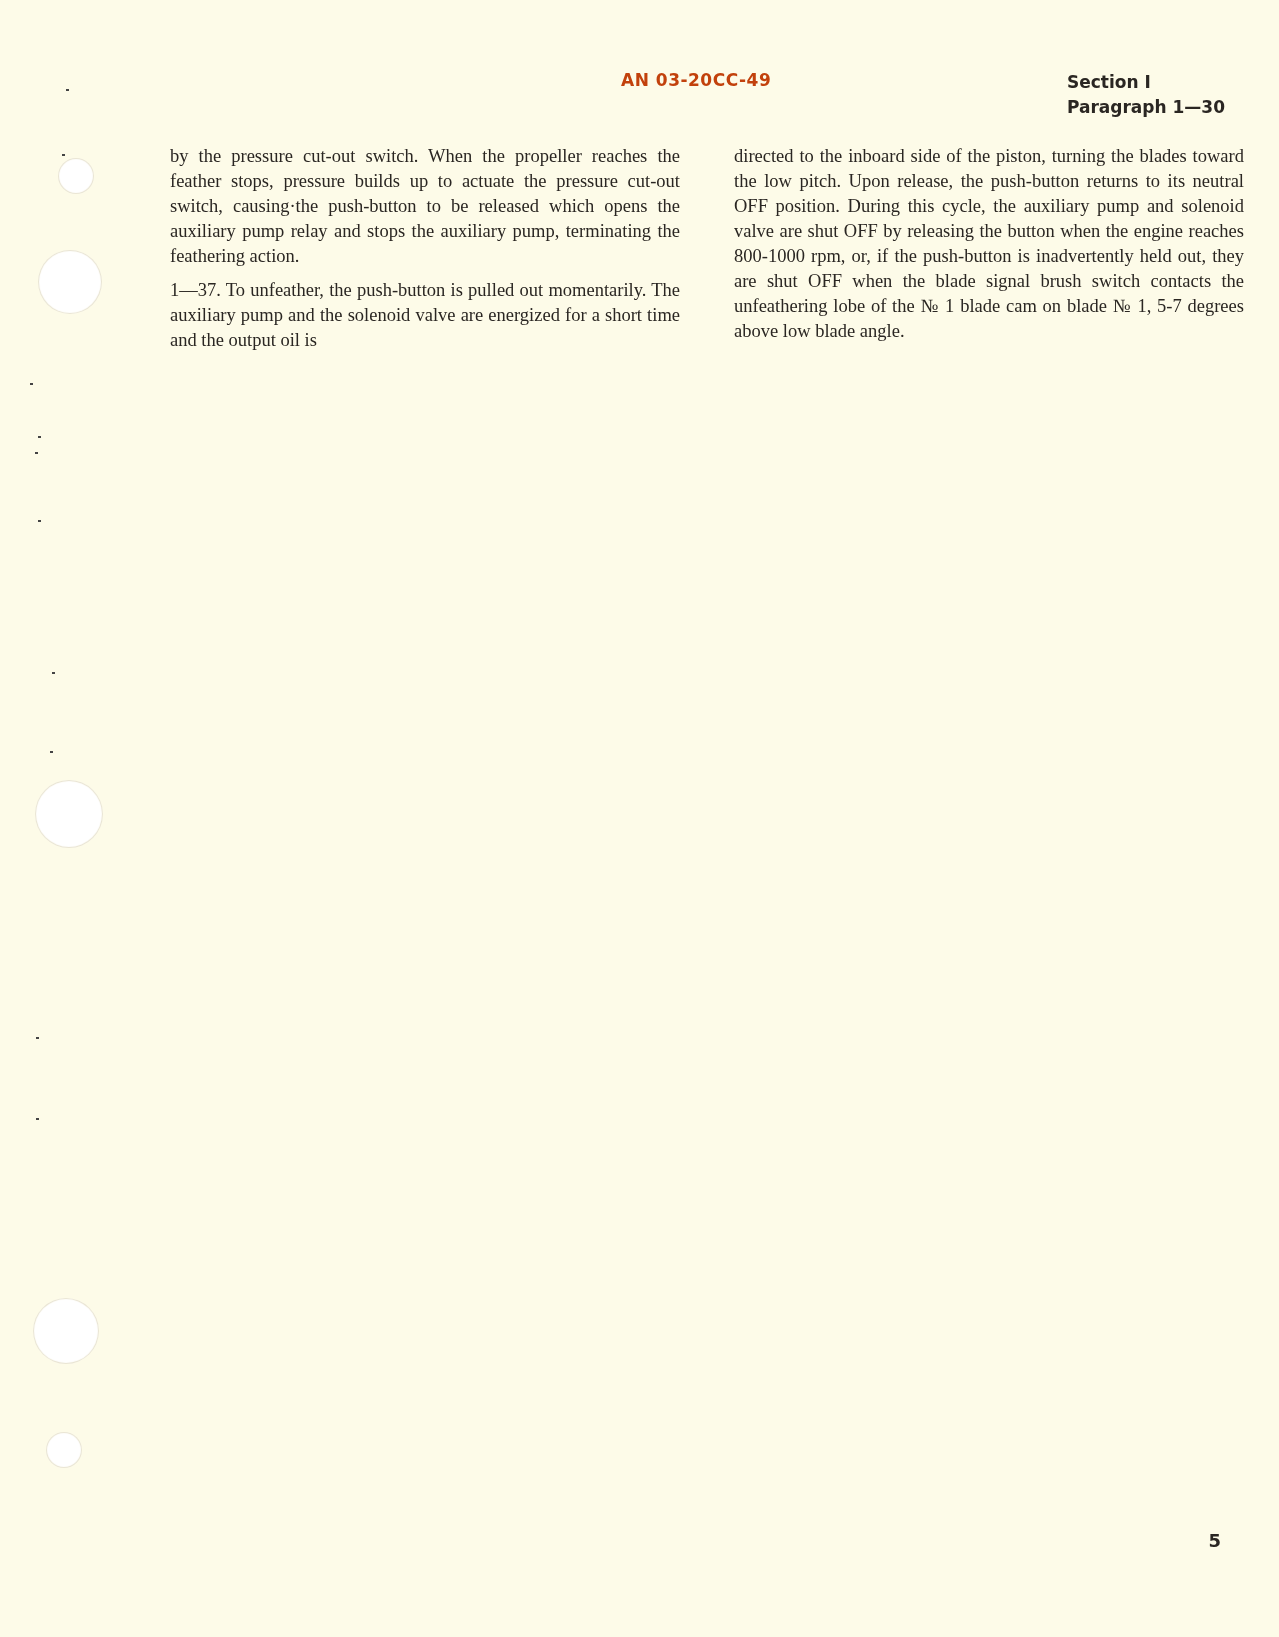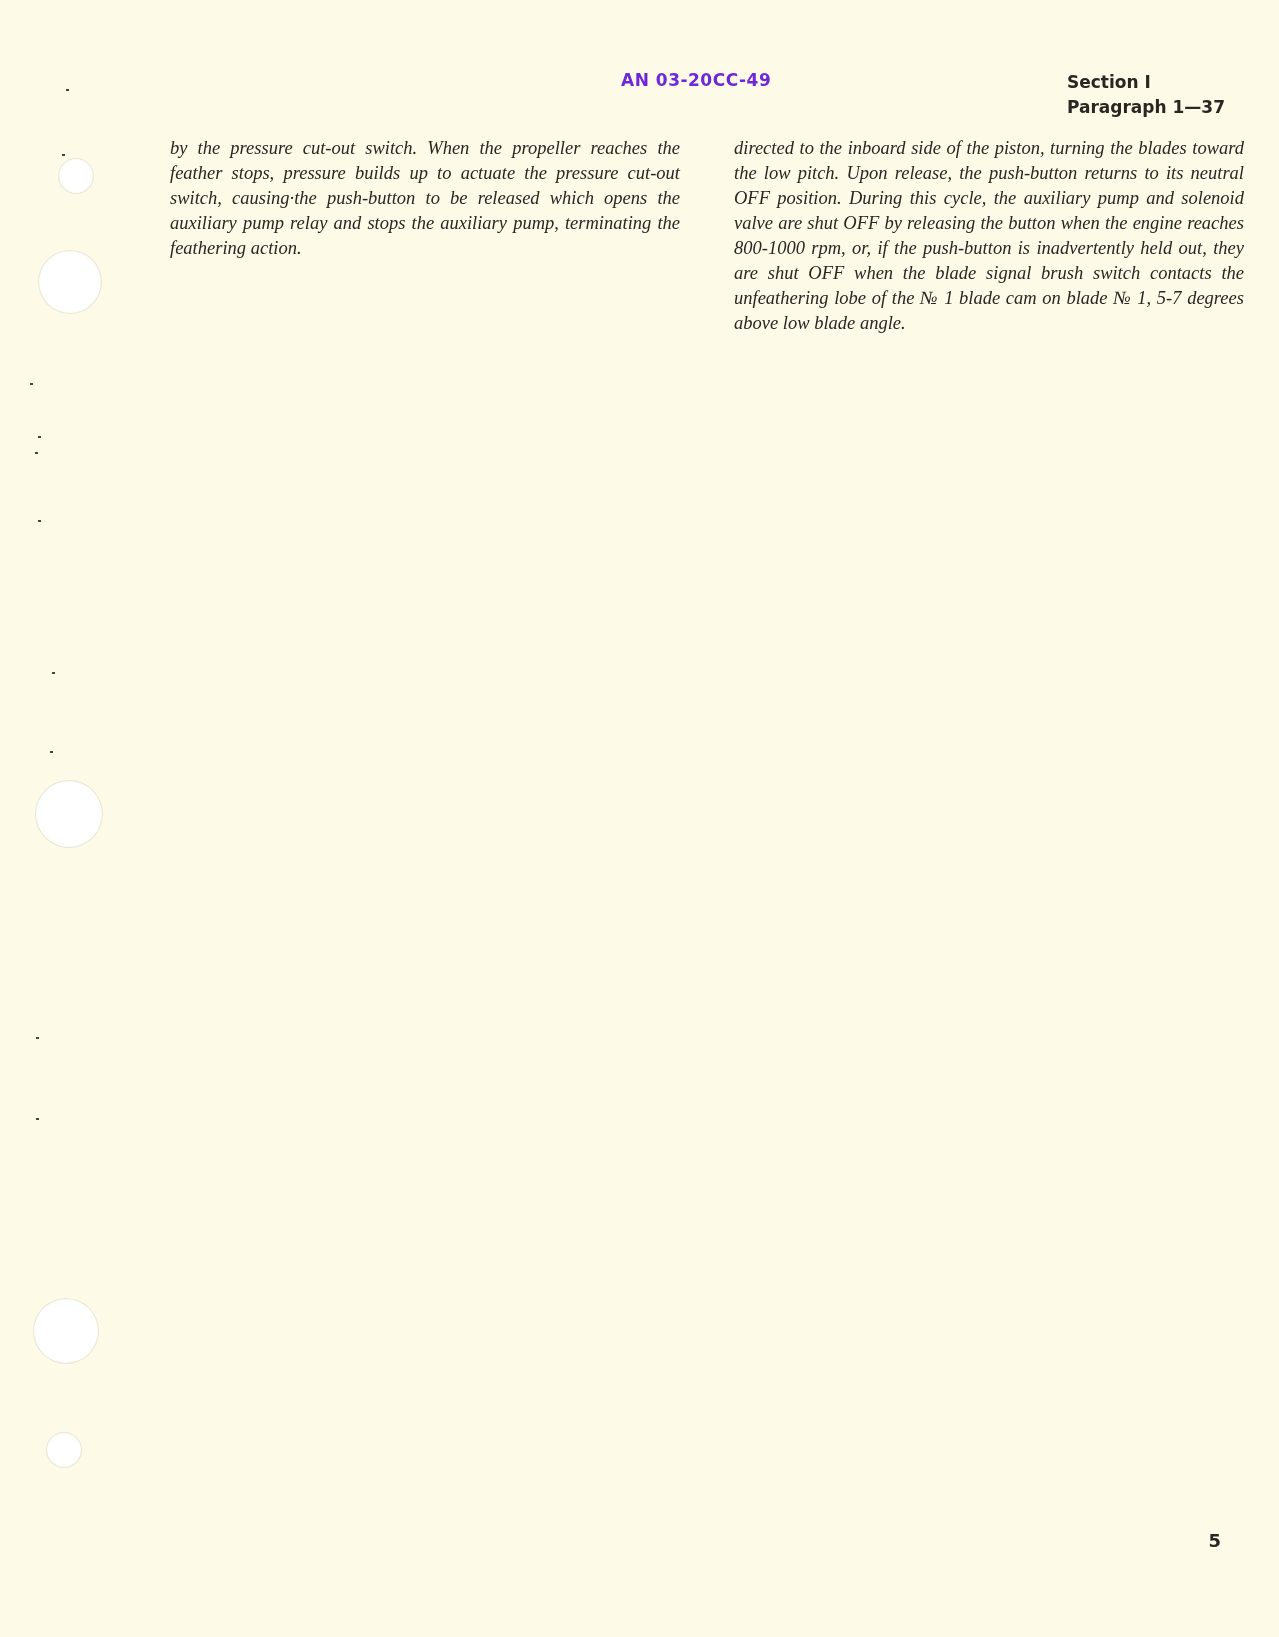--- a/index.html
+++ b/index.html
@@ -13,33 +13,33 @@
     }
     .hole {
       position: absolute; border-radius: 50%;
       background: #ffffff;
       box-shadow: inset 0 0 1px 1px #e8e3cf;
     }
     .mark { position: absolute; width: 3px; height: 2px; background: #444; }
     .header-doc {
       position: absolute; left: 621px; top: 70px;
       font-family: "DejaVu Sans", sans-serif; font-weight: bold;
-      font-size: 17px; color: #6d28d9; letter-spacing: 0.5px;
+      font-size: 17px; color: #c2410c; letter-spacing: 0.5px;
     }
     .header-right {
       position: absolute; right: 54px; top: 70px; text-align: left;
       font-family: "DejaVu Sans", sans-serif; font-weight: bold;
       font-size: 17px; line-height: 25px; color: #2a2622;
     }
     .col {
       position: absolute; top: 136px; width: 510px;
       font-size: 18.5px; line-height: 25px;
       text-align: justify;
     }
-    .col p { margin: 0 0 9px 0; text-align-last: left; font-style: italic; }
+    .col p { margin: 8px 0 9px 0; text-align-last: left; }
     .col-left { left: 170px; }
     .col-right { left: 734px; }
     .page-num {
       position: absolute; right: 58px; top: 1530px;
       font-family: "DejaVu Sans", sans-serif; font-weight: bold;
       font-size: 18px; color: #2a2622;
     }
     .faint-top {
       position: absolute; left: 470px; top: 3px;
       font-family: "DejaVu Sans", sans-serif; font-size: 9px; color: #d8d2c0;
@@ -63,24 +63,25 @@
 <div class="mark" style="left:35px;top:452px;"></div>
 <div class="mark" style="left:38px;top:520px;"></div>
 <div class="mark" style="left:52px;top:672px;"></div>
 <div class="mark" style="left:50px;top:751px;"></div>
 <div class="mark" style="left:36px;top:1037px;"></div>
 <div class="mark" style="left:36px;top:1118px;"></div>
 
 <div class="header-doc">AN 03-20CC-49</div>
 <div class="header-right">
   <div>Section I</div>
-  <div>Paragraph 1—37</div>
+  <div>Paragraph 1—30</div>
 </div>
 
 <div class="col col-left">
   <p>by the pressure cut-out switch. When the propeller reaches the feather stops, pressure builds up to actuate the pressure cut-out switch, causing·the push-button to be released which opens the auxiliary pump relay and stops the auxiliary pump, terminating the feathering action.</p>
+  <p>1—37. To unfeather, the push-button is pulled out momentarily. The auxiliary pump and the solenoid valve are energized for a short time and the output oil is</p>
 </div>
 
 <div class="col col-right">
   <p>directed to the inboard side of the piston, turning the blades toward the low pitch. Upon release, the push-button returns to its neutral OFF position. During this cycle, the auxiliary pump and solenoid valve are shut OFF by releasing the button when the engine reaches 800-1000 rpm, or, if the push-button is inadvertently held out, they are shut OFF when the blade signal brush switch contacts the unfeathering lobe of the № 1 blade cam on blade № 1, 5-7 degrees above low blade angle.</p>
 </div>
 
 <div class="page-num">5</div>
 
 </body></html>

